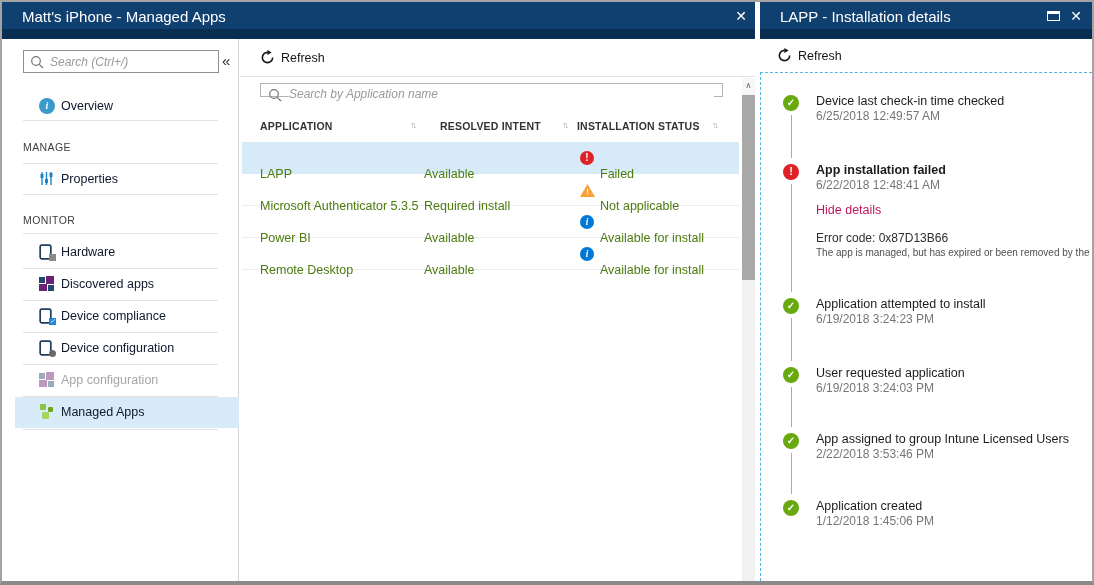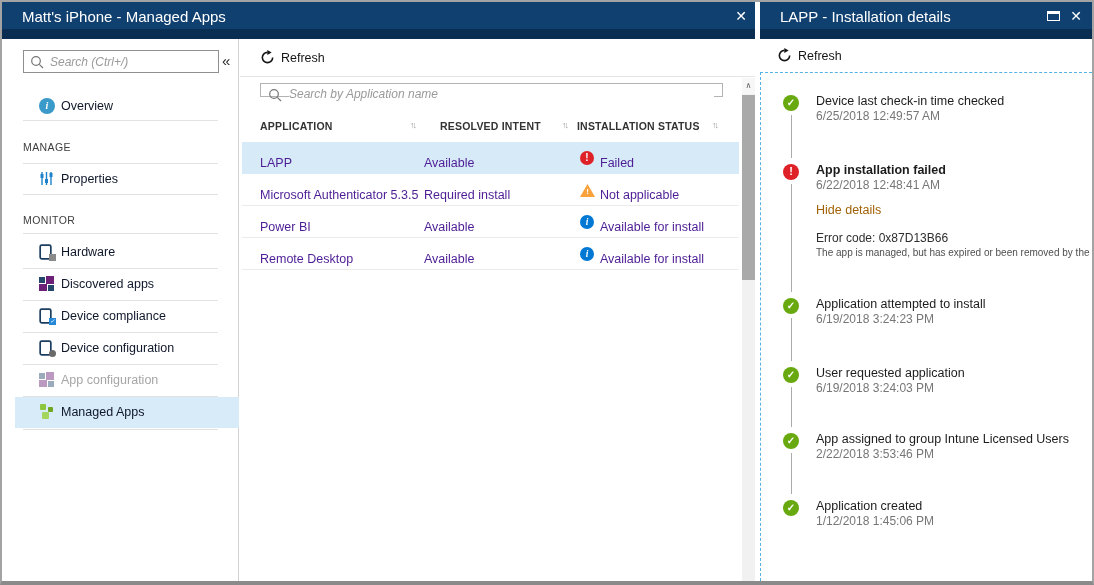--- a/index.html
+++ b/index.html
@@ -73,21 +73,21 @@
   .tbl-header { position:absolute; top:75px; left:0; right:13px; height:26px; }
   .th { position:absolute; top:6px; font-size:10.5px; font-weight:bold; color:#333; letter-spacing:.2px; cursor:pointer; white-space:nowrap; }
   .sort-glyph { position:absolute; top:6px; font-size:9px; color:#9c9c9c; letter-spacing:-2px; cursor:pointer; }
   .th-app { left:20px; }  .sg-1 { left:170px; }
   .th-intent { left:184px;margin-left:16px; } .sg-2 { left:322px; }
   .th-status { left:337px; } .sg-3 { left:472px; }
 
   .tbl-row { position:absolute; left:2px; width:497px; height:32px; border-bottom:1px solid #ececec; cursor:pointer; }
   .tbl-row.selected { background:#d7eaf8; border-bottom:1px solid #d7eaf8; }
   .row-1 { top:103px; } .row-2 { top:135px; } .row-3 { top:167px; } .row-4 { top:199px; }
-  .cell { position:absolute; top:14px; font-size:12.5px; color:#4c1d95; white-space:nowrap; }
+  .cell { position:absolute; top:25px; font-size:12.5px; color:#4d7c0f; white-space:nowrap; }
   .c-app { left:18px; max-width:162px; overflow:hidden; }
   .c-intent { left:182px; }
   .c-status-txt { left:358px; }
   .status-ic { position:absolute; left:338px; top:9px; width:14px; height:14px; }
   .st-error { border-radius:50%; background:#df2227; color:#fff; text-align:center; font-size:10px; line-height:14px; font-weight:bold; }
   .st-info { border-radius:50%; background:#0078d4; color:#fff; text-align:center; font-size:9.5px; line-height:14px; font-weight:bold; font-style:italic; font-family:"Liberation Serif",serif; }
   .st-warn { width:15px; height:13px; top:10px; background:#f9a13b; clip-path:polygon(50% 0, 100% 100%, 0 100%); color:#fff; text-align:center; font-size:8px; line-height:16px; font-weight:bold; }
 
   
   .scrollbar { position:absolute; right:0; top:39px; bottom:0; width:13px; background:#f1f1f1; }
@@ -104,21 +104,21 @@
 
   .tl-item { position:absolute; left:0; width:100%; }
   .ti-1 { top:22px; } .ti-2 { top:91px; } .ti-3 { top:225px; } .ti-4 { top:294px; } .ti-5 { top:360px; } .ti-6 { top:427px; }
   .tl-icon { position:absolute; left:22px; top:0; width:16px; height:16px; border-radius:50%; color:#fff; text-align:center; font-weight:bold; }
   .tl-success { background:#68a90f; font-size:10px; line-height:16px; }
   .tl-error { background:#df2227; font-size:11px; line-height:15px; }
   .tl-body { position:absolute; left:55px; top:-1px; width:265px; }
   .tl-title { font-size:12.5px; color:#1c1c1c; line-height:15px; white-space:nowrap; }
   .tl-title.bold { font-weight:bold; }
   .tl-date { font-size:12px; color:#767676; line-height:15px; white-space:nowrap; }
-  .tl-link { margin-top:10px; font-size:12.5px; color:#a16207; cursor:pointer; display:inline-block; }
+  .tl-link { margin-top:10px; font-size:12.5px; color:#be185d; cursor:pointer; display:inline-block; }
   .tl-errcode { margin-top:13px; font-size:12px; color:#2e2e2e; }
   .tl-errdesc { margin-top:2px; font-size:10px; color:#4f4f4f; white-space:nowrap; }
   .connector { position:absolute; left:30px; width:1px; background:#ababab; top:20px; }
   .ti-1 .connector { height:43px; } .ti-2 .connector { height:108px; }
   .ti-3 .connector { height:43px; } .ti-4 .connector { height:40px; } .ti-5 .connector { height:41px; }
 </style>
 </head>
 <body>
 
 <div class="screen">

